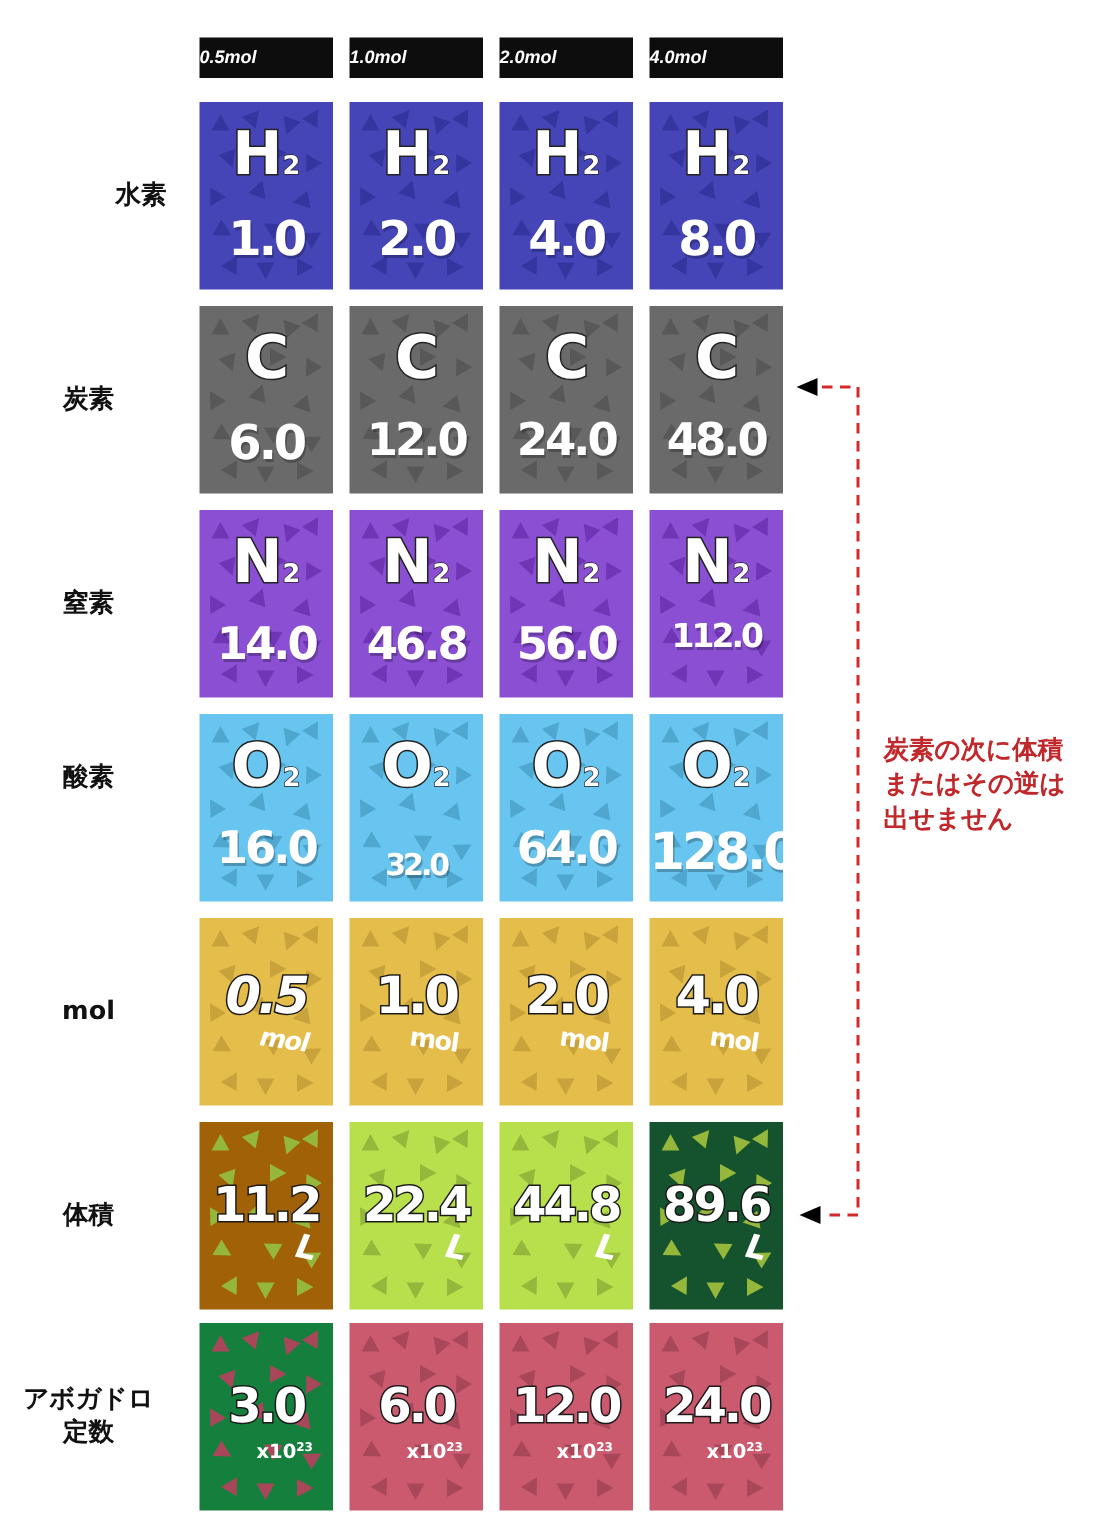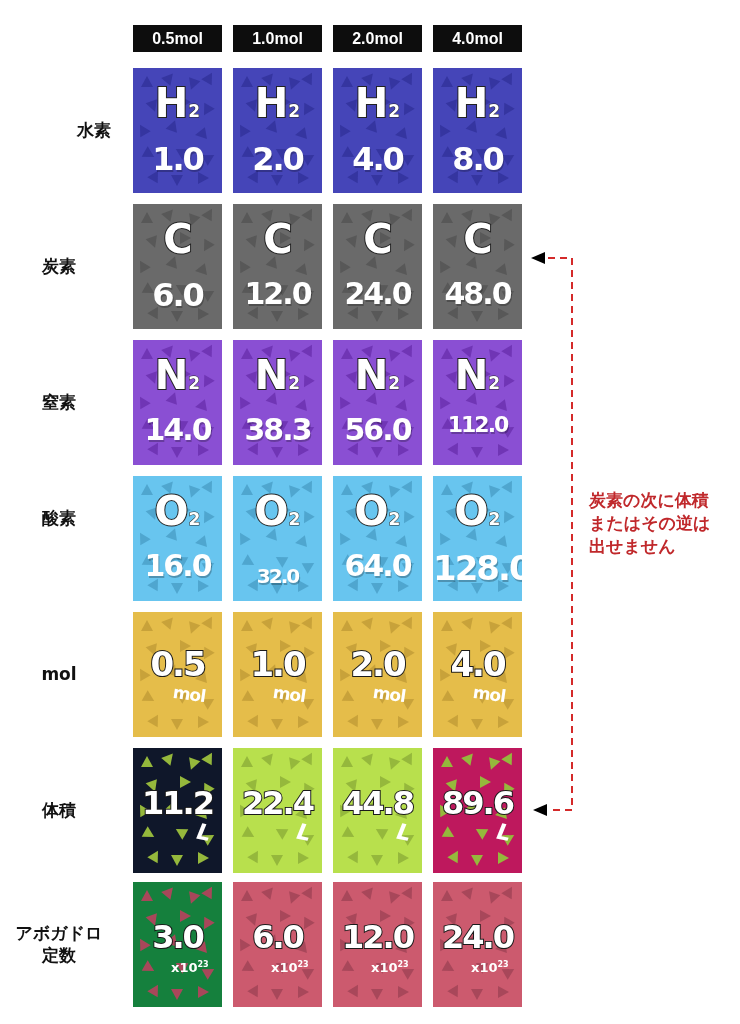--- a/index.html
+++ b/index.html
@@ -1,20 +1,20 @@
 <!DOCTYPE html>
 <html><head>
 <meta charset="utf-8">
 <style>
   html, body { margin:0; padding:0; background:#ffffff; }
   body { width:740px; height:1024px; position:relative; overflow:hidden;
          font-family:"DejaVu Sans", sans-serif; }
   .col-header { position:absolute; top:25px; width:89px; height:27px; background:#0d0d0d;
                 color:#fff; font-family:"Liberation Sans", sans-serif; font-weight:bold;
-                font-size:16px; line-height:27px; text-align:center; }
+                font-size:12px; line-height:27px; text-align:left;font-style:italic; }
   .row-label { position:absolute; left:0; width:118px; text-align:center;
                font-family:"DejaVu Sans", sans-serif; font-weight:bold; font-size:17px;
                color:#111; line-height:22px; }
   .card { position:absolute; width:89px; height:125px; border-radius:0; overflow:hidden; }
   .card svg.pattern { position:absolute; left:0; top:0; width:89px; height:125px; }
   .sym { position:absolute; left:0; right:0; text-align:center; color:#fff;
          font-family:"DejaVu Sans", sans-serif; font-weight:bold; }
   .sym .main { font-size:40px; letter-spacing:-1px;
                -webkit-text-stroke:2px #222; paint-order:stroke fill; }
   .sym .sub { font-size:17px; -webkit-text-stroke:1px #222; paint-order:stroke fill; margin-left:1px; }
@@ -261,21 +261,21 @@
         <polygon points="40,52 46,63 34,63" fill="#7035b5" transform="rotate(20 40 58)"></polygon>
         <polygon points="68,60 74,71 62,71" fill="#7035b5" transform="rotate(260 68 66)"></polygon>
         <polygon points="16,80 22,91 10,91" fill="#7035b5" transform="rotate(120 16 86)"></polygon>
         <polygon points="48,78 54,89 42,89" fill="#7035b5" transform="rotate(300 48 84)"></polygon>
         <polygon points="76,84 82,95 70,95" fill="#7035b5" transform="rotate(60 76 90)"></polygon>
         <polygon points="22,102 28,113 16,113" fill="#7035b5" transform="rotate(30 22 108)"></polygon>
         <polygon points="44,106 50,117 38,117" fill="#7035b5" transform="rotate(180 44 112)"></polygon>
         <polygon points="70,104 76,115 64,115" fill="#7035b5" transform="rotate(90 70 110)"></polygon>
       </svg>
       <div class="sym" style="top:12px"><span class="main">N</span><span class="sub">2</span></div>
-      <div class="val" style="top:72px;font-size:30px">38.3</div>
+      <div class="val" style="top:72px;font-size:30px">46.8</div>
     </div>
     <div class="card" style="left: 333px; top: 340px; background: rgb(138, 79, 211);">
       <svg class="pattern" viewBox="0 0 89 125">
         <polygon points="14,8 20,19 8,19" fill="#7035b5" transform="rotate(0 14 14)"></polygon>
         <polygon points="36,4 42,15 30,15" fill="#7035b5" transform="rotate(40 36 10)"></polygon>
         <polygon points="60,10 66,21 54,21" fill="#7035b5" transform="rotate(200 60 16)"></polygon>
         <polygon points="76,4 82,15 70,15" fill="#7035b5" transform="rotate(30 76 10)"></polygon>
         <polygon points="20,32 26,43 14,43" fill="#7035b5" transform="rotate(160 20 38)"></polygon>
         <polygon points="52,28 58,39 46,39" fill="#7035b5" transform="rotate(90 52 34)"></polygon>
         <polygon points="74,36 80,47 68,47" fill="#7035b5" transform="rotate(210 74 42)"></polygon>
@@ -401,21 +401,21 @@
         <polygon points="22,102 28,113 16,113" fill="#4fa6cf" transform="rotate(30 22 108)"></polygon>
         <polygon points="44,106 50,117 38,117" fill="#4fa6cf" transform="rotate(180 44 112)"></polygon>
         <polygon points="70,104 76,115 64,115" fill="#4fa6cf" transform="rotate(90 70 110)"></polygon>
       </svg>
       <div class="sym" style="top:12px"><span class="main">O</span><span class="sub">2</span></div>
       <div class="val" style="top:72px;font-size:34px">128.0</div>
     </div>
     <div class="row-label" style="top: 663px;">
       <div>mol</div>
     </div>
-    <div class="card" style="left: 133px; top: 612px; background: rgb(229, 189, 74);">
+    <div class="card" style="left: 133px; top: 612px; background: rgb(229, 189, 74); font-style: italic;">
       <svg class="pattern" viewBox="0 0 89 125">
         <polygon points="14,8 20,19 8,19" fill="#c8a23a" transform="rotate(0 14 14)"></polygon>
         <polygon points="36,4 42,15 30,15" fill="#c8a23a" transform="rotate(40 36 10)"></polygon>
         <polygon points="60,10 66,21 54,21" fill="#c8a23a" transform="rotate(200 60 16)"></polygon>
         <polygon points="76,4 82,15 70,15" fill="#c8a23a" transform="rotate(30 76 10)"></polygon>
         <polygon points="20,32 26,43 14,43" fill="#c8a23a" transform="rotate(160 20 38)"></polygon>
         <polygon points="52,28 58,39 46,39" fill="#c8a23a" transform="rotate(90 52 34)"></polygon>
         <polygon points="74,36 80,47 68,47" fill="#c8a23a" transform="rotate(210 74 42)"></polygon>
         <polygon points="10,56 16,67 4,67" fill="#c8a23a" transform="rotate(330 10 62)"></polygon>
         <polygon points="40,52 46,63 34,63" fill="#c8a23a" transform="rotate(20 40 58)"></polygon>
@@ -492,21 +492,21 @@
         <polygon points="22,102 28,113 16,113" fill="#c8a23a" transform="rotate(30 22 108)"></polygon>
         <polygon points="44,106 50,117 38,117" fill="#c8a23a" transform="rotate(180 44 112)"></polygon>
         <polygon points="70,104 76,115 64,115" fill="#c8a23a" transform="rotate(90 70 110)"></polygon>
       </svg>
       <div class="bigval" style="top:32px;font-size:34px">4.0</div>
       <div class="unit unit-mol" style="left:40px;top:72px">mol</div>
     </div>
     <div class="row-label" style="top: 799px;">
       <div>体積</div>
     </div>
-    <div class="card" style="left: 133px; top: 748px; background: #0f172a;">
+    <div class="card" style="left: 133px; top: 748px; background: #a16207;">
       <svg class="pattern" viewBox="0 0 89 125">
         <polygon points="14,8 20,19 8,19" fill="#95b83c" transform="rotate(0 14 14)"></polygon>
         <polygon points="36,4 42,15 30,15" fill="#95b83c" transform="rotate(40 36 10)"></polygon>
         <polygon points="60,10 66,21 54,21" fill="#95b83c" transform="rotate(200 60 16)"></polygon>
         <polygon points="76,4 82,15 70,15" fill="#95b83c" transform="rotate(30 76 10)"></polygon>
         <polygon points="20,32 26,43 14,43" fill="#95b83c" transform="rotate(160 20 38)"></polygon>
         <polygon points="52,28 58,39 46,39" fill="#95b83c" transform="rotate(90 52 34)"></polygon>
         <polygon points="74,36 80,47 68,47" fill="#95b83c" transform="rotate(210 74 42)"></polygon>
         <polygon points="10,56 16,67 4,67" fill="#95b83c" transform="rotate(330 10 62)"></polygon>
         <polygon points="40,52 46,63 34,63" fill="#95b83c" transform="rotate(20 40 58)"></polygon>
@@ -558,21 +558,21 @@
         <polygon points="16,80 22,91 10,91" fill="#95b83c" transform="rotate(120 16 86)"></polygon>
         <polygon points="48,78 54,89 42,89" fill="#95b83c" transform="rotate(300 48 84)"></polygon>
         <polygon points="76,84 82,95 70,95" fill="#95b83c" transform="rotate(60 76 90)"></polygon>
         <polygon points="22,102 28,113 16,113" fill="#95b83c" transform="rotate(30 22 108)"></polygon>
         <polygon points="44,106 50,117 38,117" fill="#95b83c" transform="rotate(180 44 112)"></polygon>
         <polygon points="70,104 76,115 64,115" fill="#95b83c" transform="rotate(90 70 110)"></polygon>
       </svg>
       <div class="bigval" style="top:36px;font-size:32px">44.8</div>
       <div class="unit unit-l" style="left:64px;top:72px">L</div>
     </div>
-    <div class="card" style="left: 433px; top: 748px; background: #be185d;">
+    <div class="card" style="left: 433px; top: 748px; background: #14532d;">
       <svg class="pattern" viewBox="0 0 89 125">
         <polygon points="14,8 20,19 8,19" fill="#95b83c" transform="rotate(0 14 14)"></polygon>
         <polygon points="36,4 42,15 30,15" fill="#95b83c" transform="rotate(40 36 10)"></polygon>
         <polygon points="60,10 66,21 54,21" fill="#95b83c" transform="rotate(200 60 16)"></polygon>
         <polygon points="76,4 82,15 70,15" fill="#95b83c" transform="rotate(30 76 10)"></polygon>
         <polygon points="20,32 26,43 14,43" fill="#95b83c" transform="rotate(160 20 38)"></polygon>
         <polygon points="52,28 58,39 46,39" fill="#95b83c" transform="rotate(90 52 34)"></polygon>
         <polygon points="74,36 80,47 68,47" fill="#95b83c" transform="rotate(210 74 42)"></polygon>
         <polygon points="10,56 16,67 4,67" fill="#95b83c" transform="rotate(330 10 62)"></polygon>
         <polygon points="40,52 46,63 34,63" fill="#95b83c" transform="rotate(20 40 58)"></polygon>

